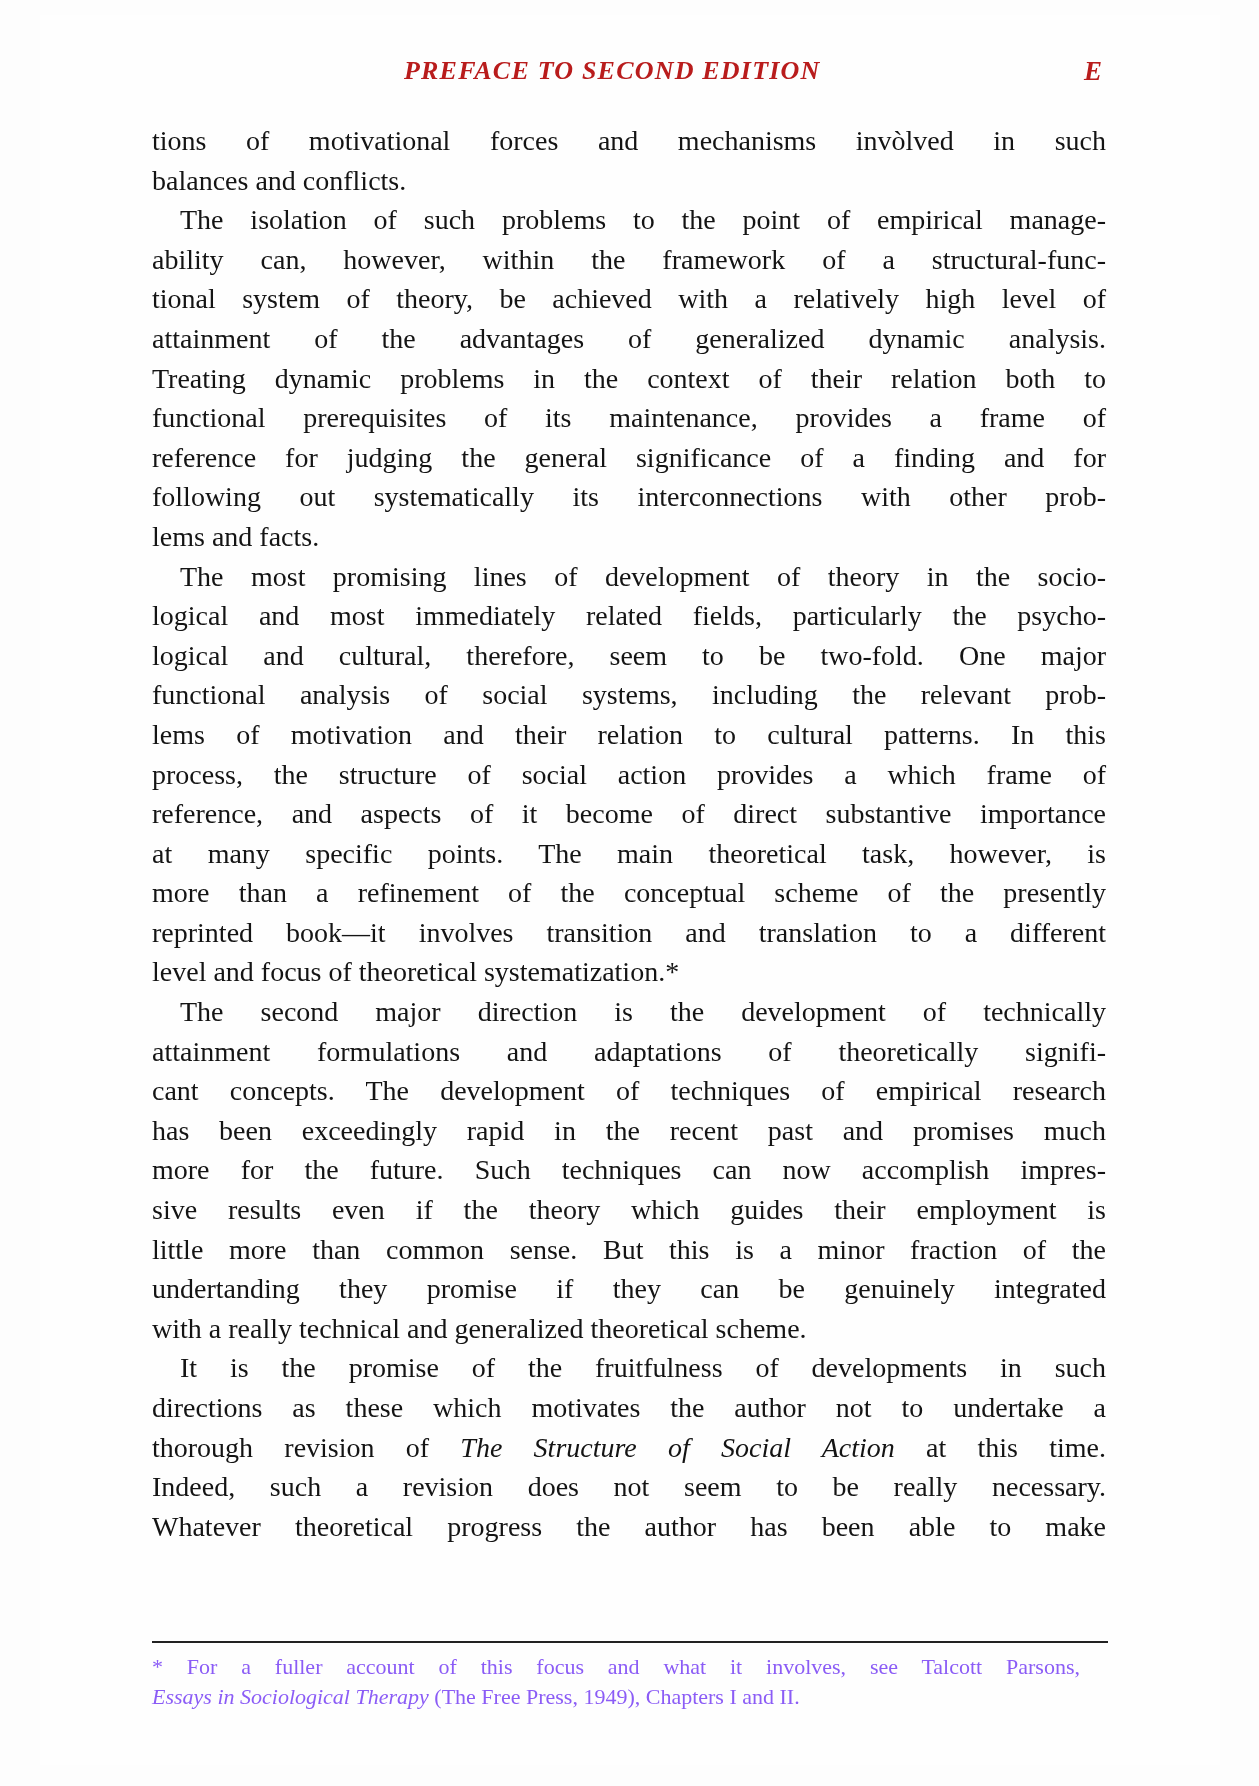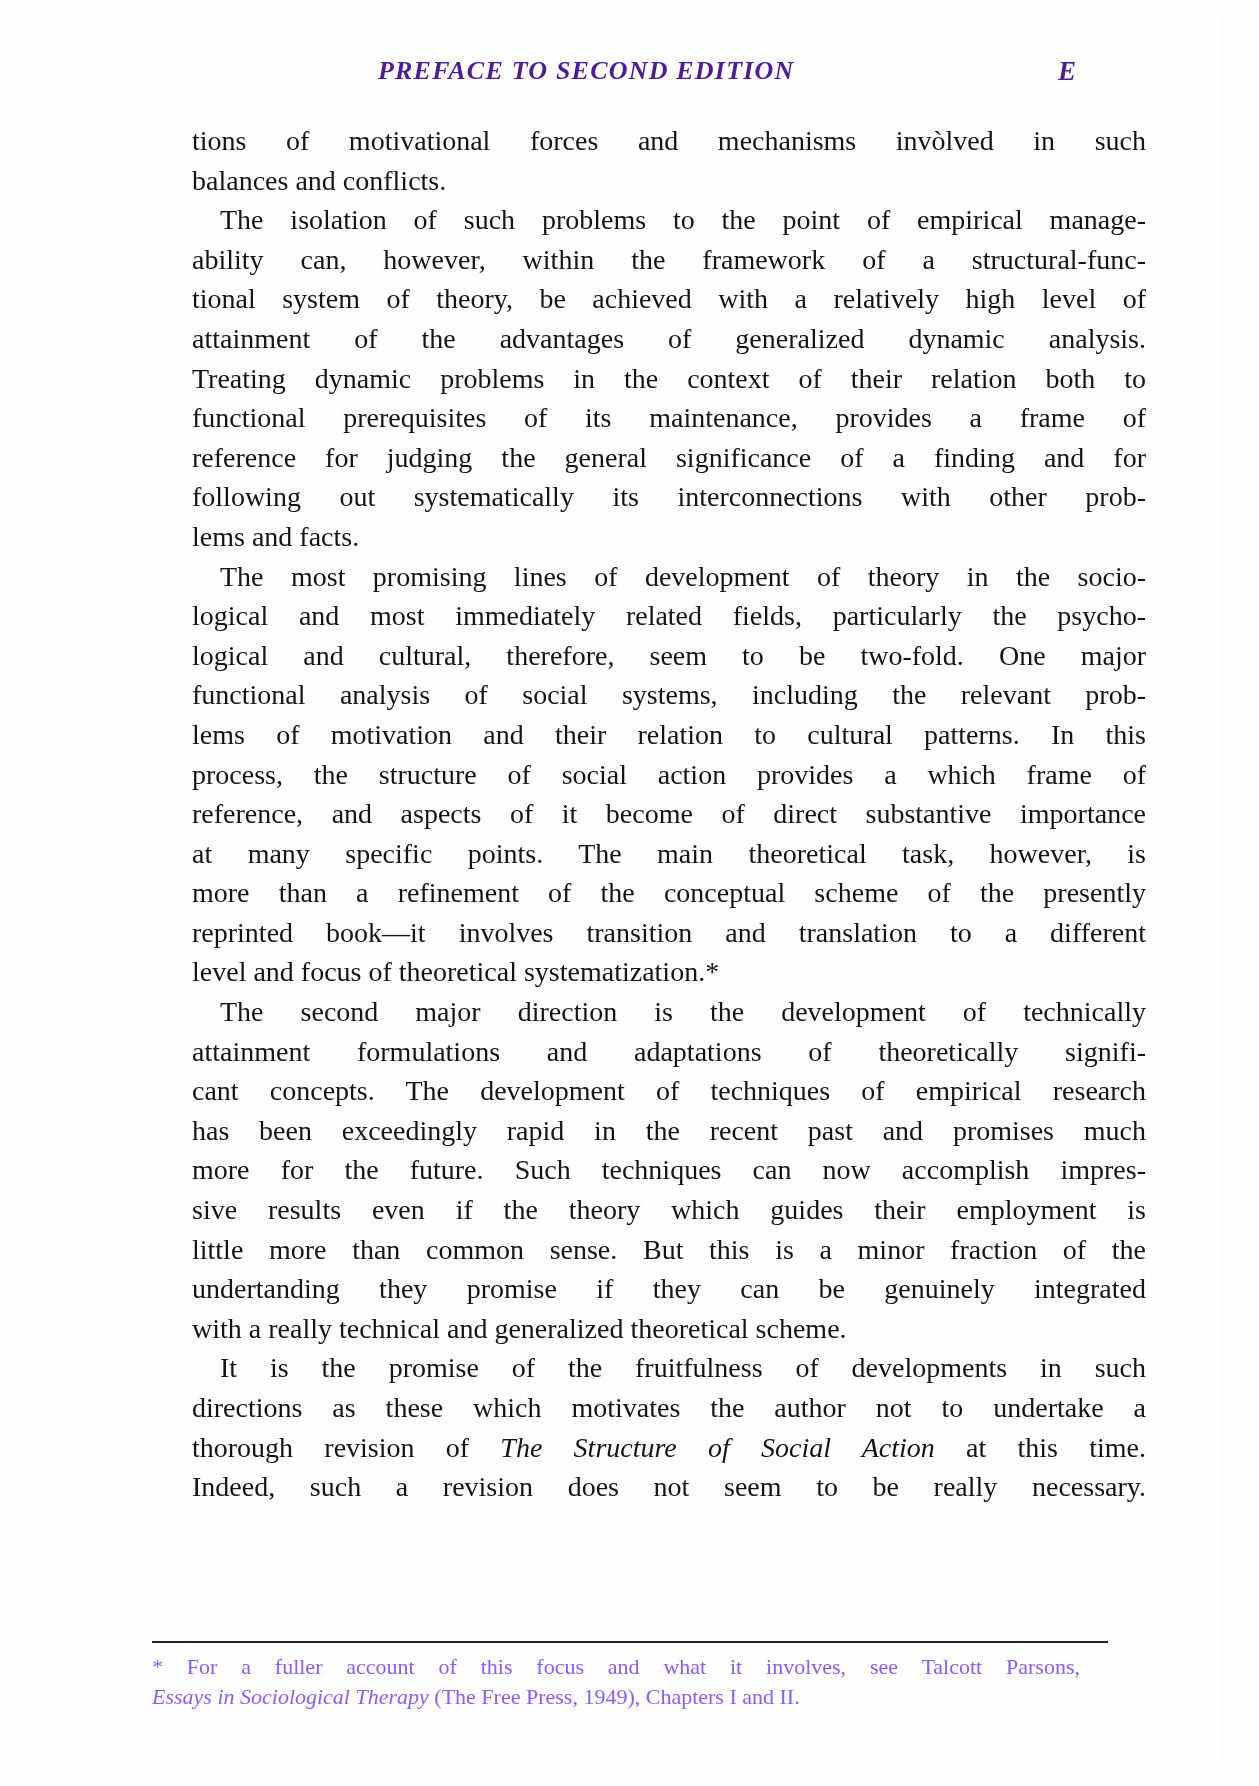--- a/index.html
+++ b/index.html
@@ -19,27 +19,27 @@
       position: absolute;
       left: 40px;
       top: 15px;
       width: 1180px;
       height: 1750px;
       background: #fefefe;
     }
     .running-head {
       position: absolute;
       top: 50px;
-      left: 138px;
+      left: 164px;
       width: 950px;
       height: 40px;
       font-family: "Liberation Serif", serif;
       font-style: italic;
       font-weight: bold;
-      color: #4c1d95;
+      color: #b91c1c;
     }
     .running-head .title {
       position: absolute;
       left: 240px;
       top: 6px;
       font-size: 26px;
       letter-spacing: 1.2px;
     }
     .running-head .folio {
       position: absolute;
@@ -57,21 +57,20 @@
       color: #141414;
     }
     .line {
       display: block;
       height: 39.6px;
       line-height: 39.6px;
       white-space: nowrap;
       text-align: justify;
       text-align-last: justify;
       width: 954px;
-      margin-left: 40px;
     }
     .line.last {
       text-align-last: left;
     }
     .line.indent {
       padding-left: 28px;
       width: 926px;
     }
     em { }
     .rule {
@@ -158,20 +157,21 @@
       <span class="line">little more than common sense. But this is a minor fraction of the</span>
       <span class="line">undertanding they promise if they can be genuinely integrated</span>
       <span class="line last">with a really technical and generalized theoretical scheme.</span>
     </div>
 
     <div>
       <span class="line indent">It is the promise of the fruitfulness of developments in such</span>
       <span class="line">directions as these which motivates the author not to undertake a</span>
       <span class="line"><span>thorough revision of </span><em>The Structure of Social Action</em><span> at this time.</span></span>
       <span class="line">Indeed, such a revision does not seem to be really necessary.</span>
+      <span class="line">Whatever theoretical progress the author has been able to make</span>
     </div>
   </div>
 
   <div class="rule"></div>
 
   <div class="footnote">
     <span class="fline">* For a fuller account of this focus and what it involves, see Talcott Parsons,</span>
     <span class="fline last"><em>Essays in Sociological Therapy</em><span> (The Free Press, 1949), Chapters I and II.</span></span>
   </div>
 </div>

